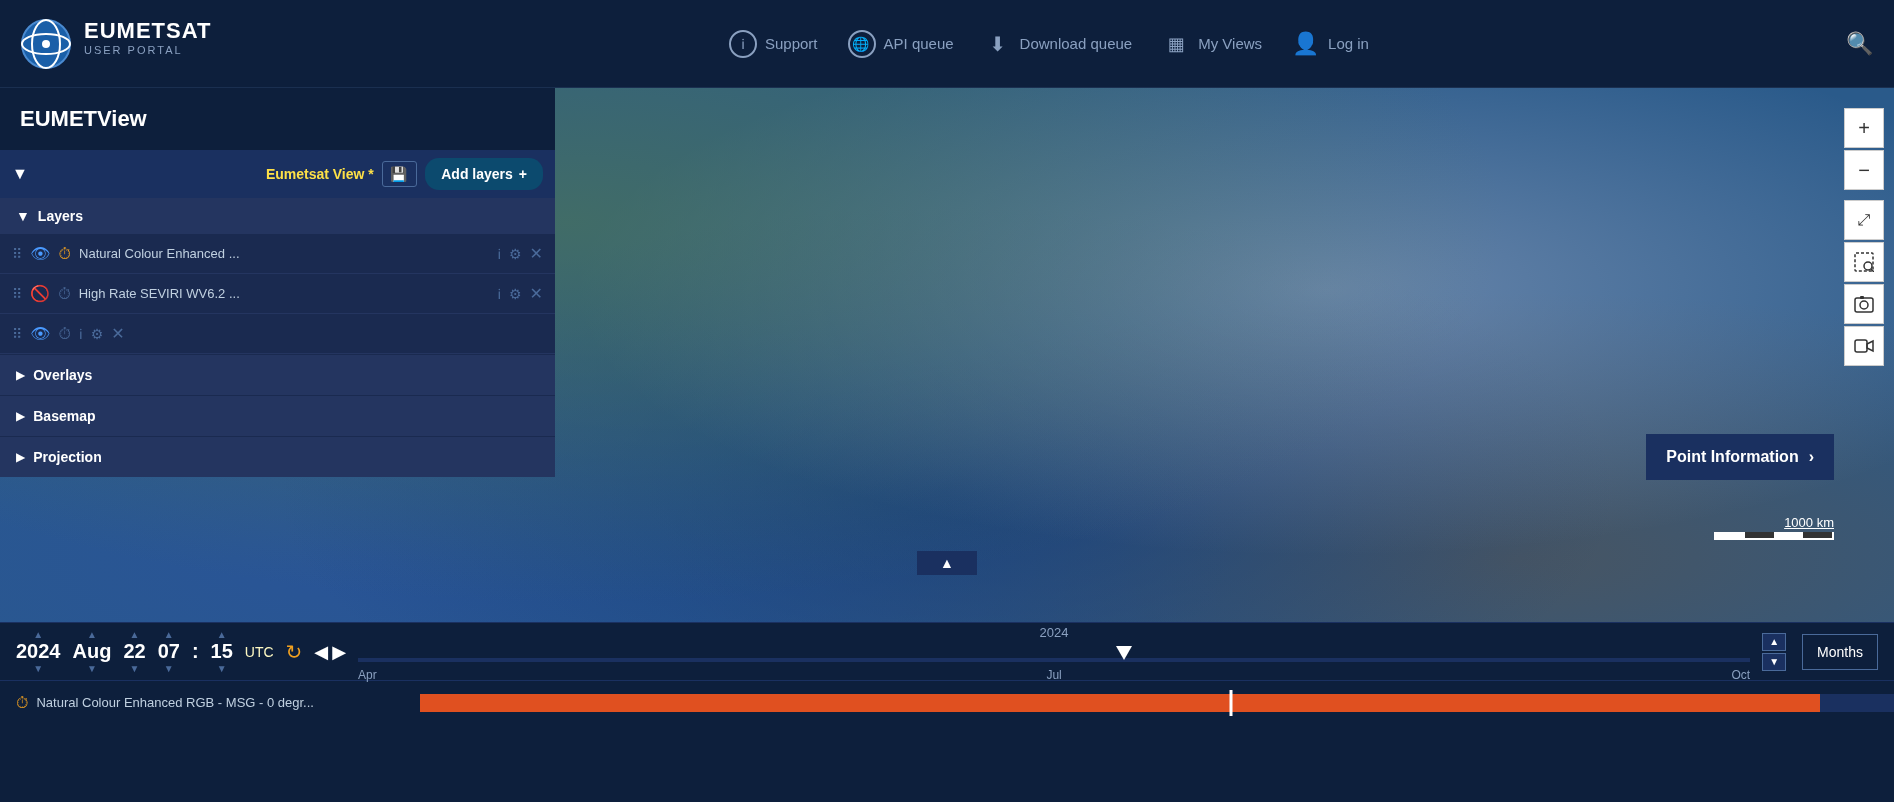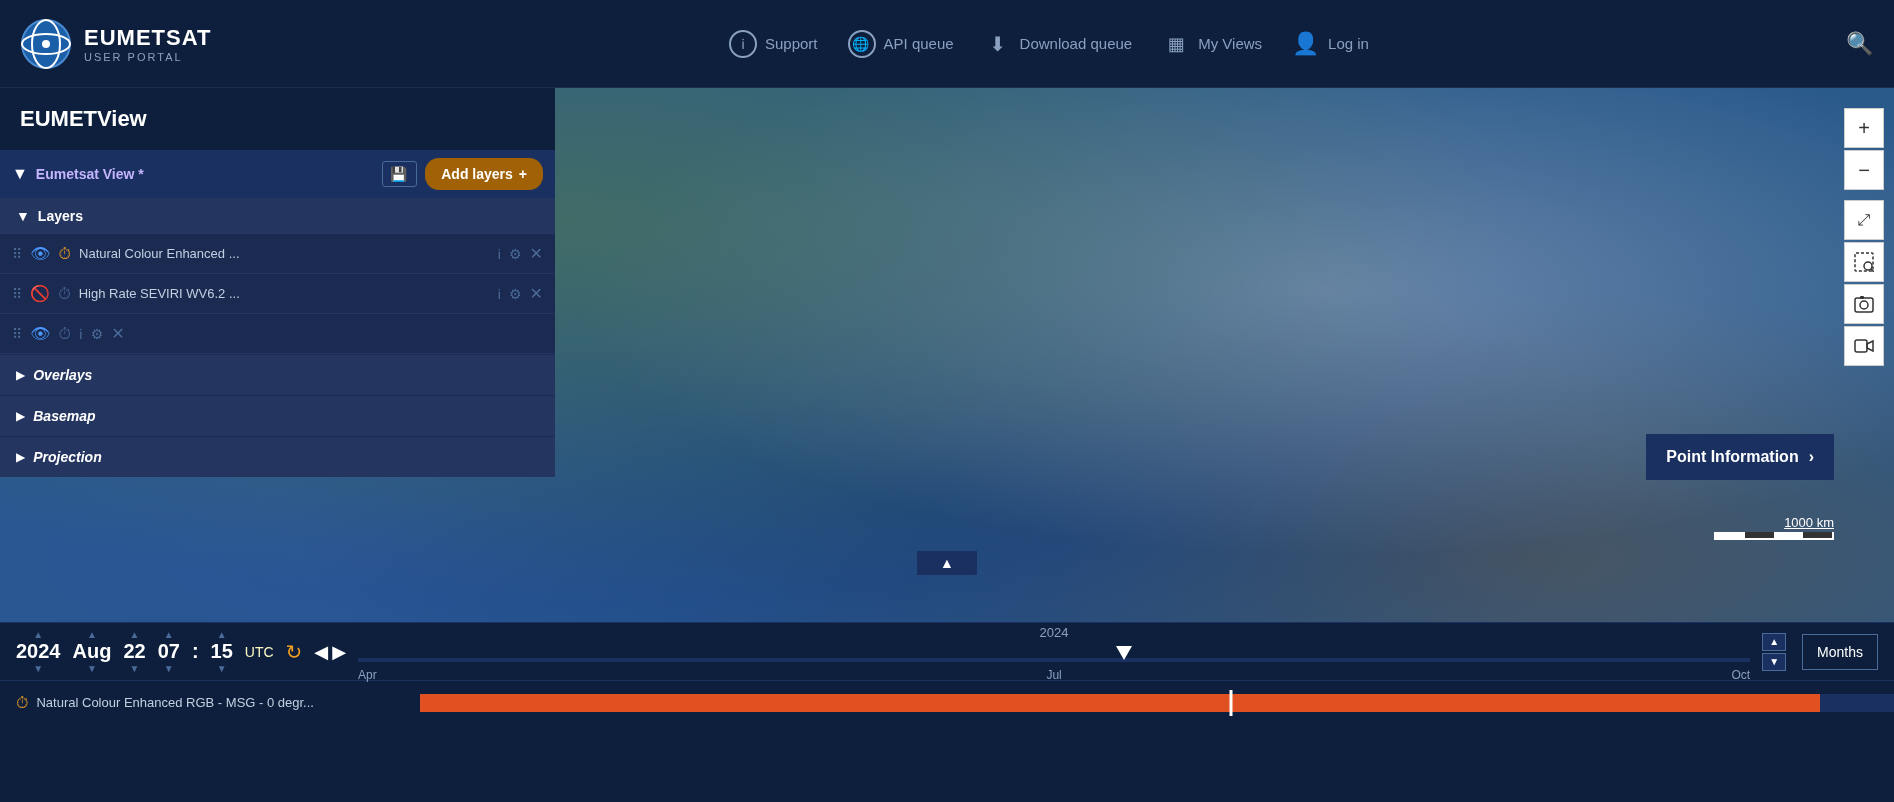--- a/index.html
+++ b/index.html
@@ -11,21 +11,21 @@
       height: 88px;
       display: flex;
       align-items: center;
       padding: 0 20px;
       position: relative;
       z-index: 100;
       border-bottom: 1px solid #1a2f50;
     }
     .logo-area {
       display: flex;
-      align-items: center;
+      align-items: flex-start;
       gap: 12px;
       margin-right: 40px;
     }
     .logo-icon {
       width: 52px;
       height: 52px;
     }
     .logo-text {
       display: flex;
       flex-direction: column;
@@ -121,34 +121,34 @@
     }
     .view-bar-chevron {
       font-size: 16px;
       color: #fff;
       cursor: pointer;
     }
     .view-bar-title {
       flex: 1;
       font-size: 14px;
       font-weight: bold;
-      color: #c4b5fd;
-      text-align: left;
+      color: #fde047;
+      text-align: right;
     }
     .view-bar-save {
       background: transparent;
       border: 1px solid #4a6a9a;
       color: #8aa0c0;
       padding: 4px 8px;
       cursor: pointer;
       font-size: 14px;
       border-radius: 3px;
     }
     .add-layers-btn {
-      background: #a16207;
+      background: #0c4a6e;
       color: #fff;
       border: none;
       padding: 8px 16px;
       font-size: 14px;
       font-weight: bold;
       cursor: pointer;
       border-radius: 14px;
       display: flex;
       align-items: center;
       gap: 6px;
@@ -197,21 +197,21 @@
     .section-row {
       display: flex;
       align-items: center;
       background: #243560;
       padding: 12px 16px;
       gap: 8px;
       border-top: 1px solid #1a2a50;
       cursor: pointer;
     }
     .section-chevron { font-size: 12px; color: #fff; }
-    .section-title { font-size: 14px; font-weight: bold; color: #fff; font-style: italic; }
+    .section-title { font-size: 14px; font-weight: bold; color: #fff; }
 
     
     .map-controls-right {
       position: absolute;
       right: 10px;
       top: 20px;
       display: flex;
       flex-direction: column;
       gap: 2px;
       z-index: 50;

